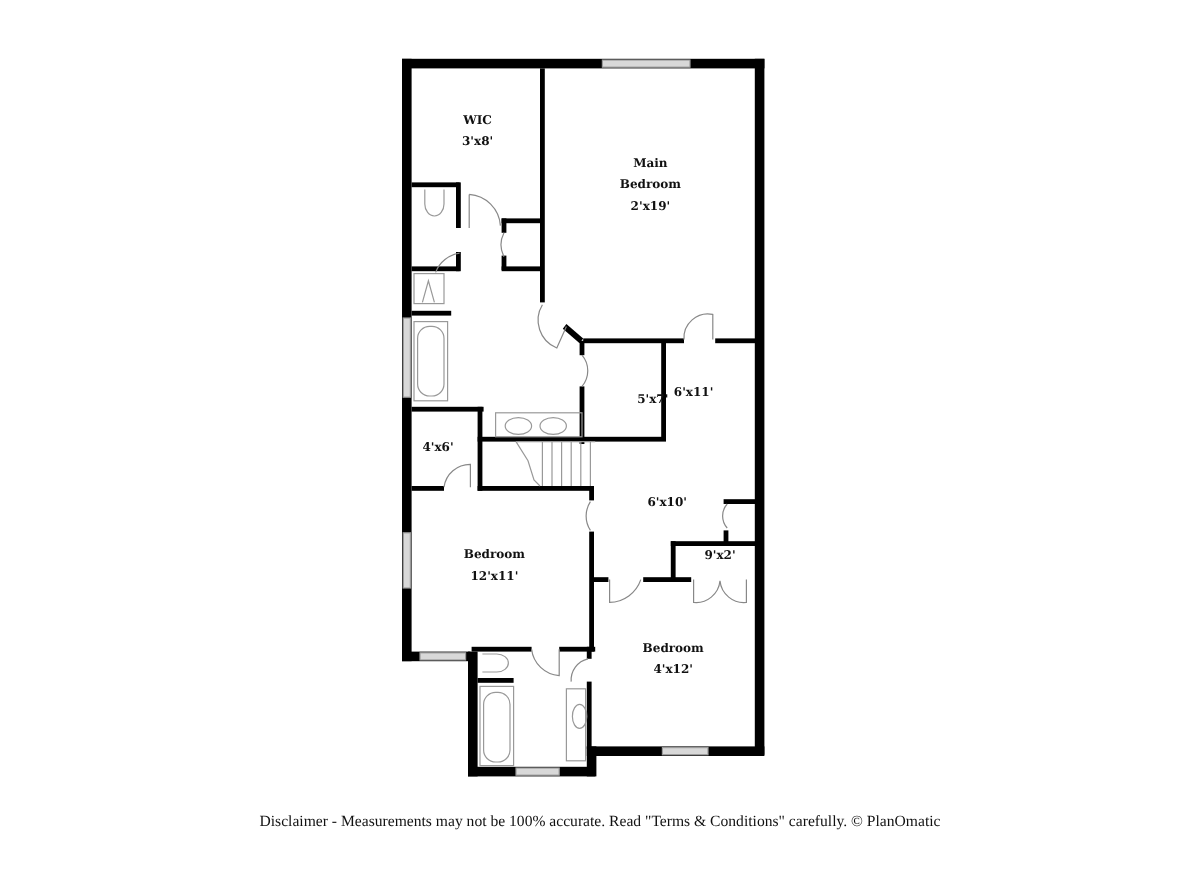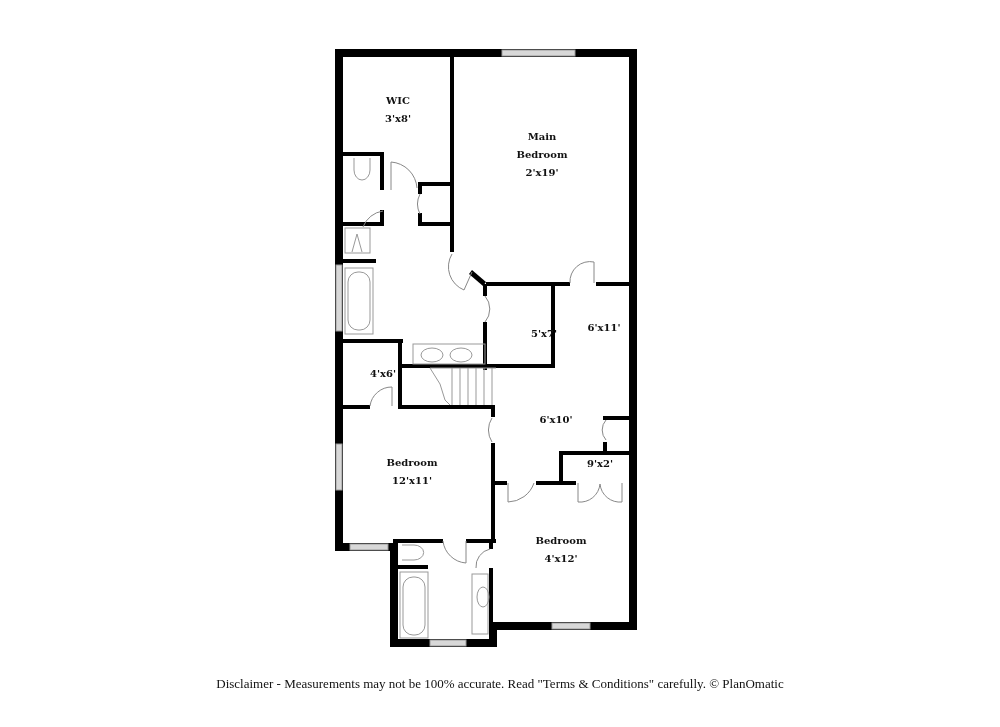--- a/index.html
+++ b/index.html
@@ -120,24 +120,24 @@
   <span class="dim">3'x8'</span>
 </div>
 <div class="room-label" style="left:542px; top:155px;">
   <span class="name">Main</span>
   <span class="name">Bedroom</span>
   <span class="dim">2'x19'</span>
 </div>
 <div class="room-label" style="left:544px; top:334px;">
   <span class="dim">5'x7'</span>
 </div>
-<div class="room-label" style="left:604px; top:328px;">
+<div class="room-label" style="left:578px; top:328px;">
   <span class="dim">6'x11'</span>
 </div>
-<div class="room-label" style="left:383px; top:374px;text-align:right;">
+<div class="room-label" style="left:365px; top:374px;text-align:right;">
   <span class="dim">4'x6'</span>
 </div>
 <div class="room-label" style="left:556px; top:420px;text-align:right;">
   <span class="dim">6'x10'</span>
 </div>
 <div class="room-label" style="left:600px; top:464px;">
   <span class="dim">9'x2'</span>
 </div>
 <div class="room-label" style="left:412px; top:472px;">
   <span class="name">Bedroom</span>

